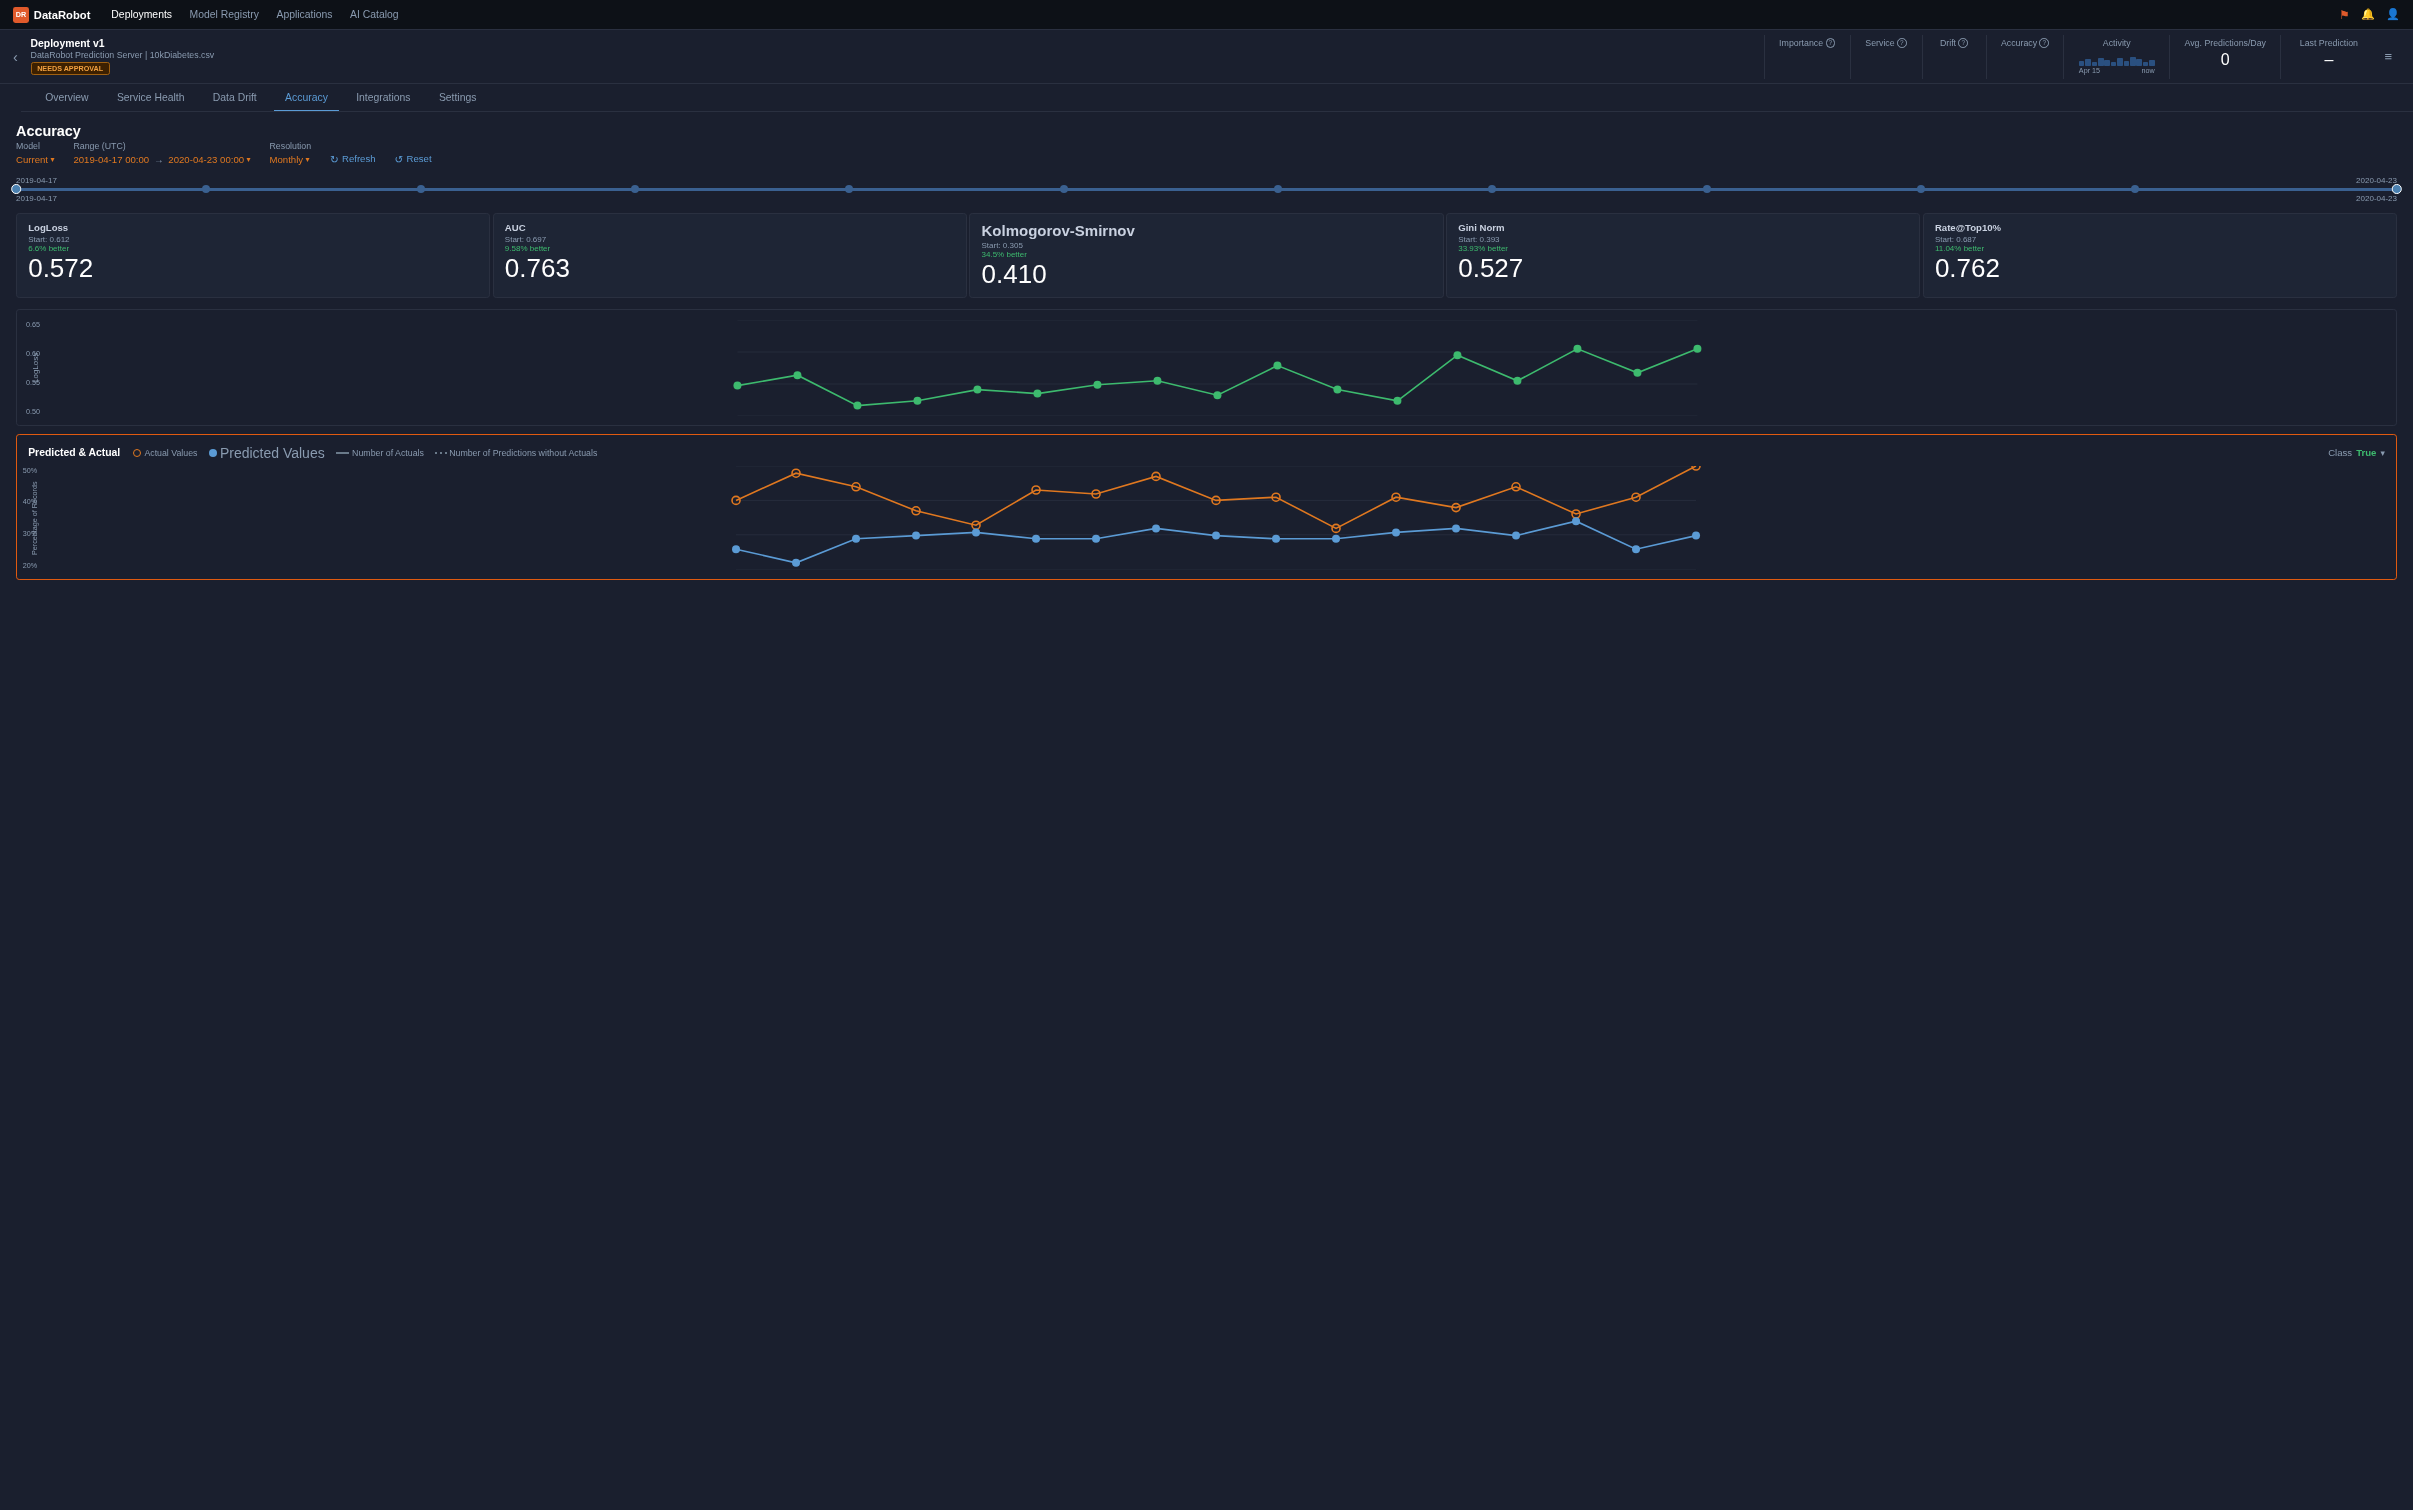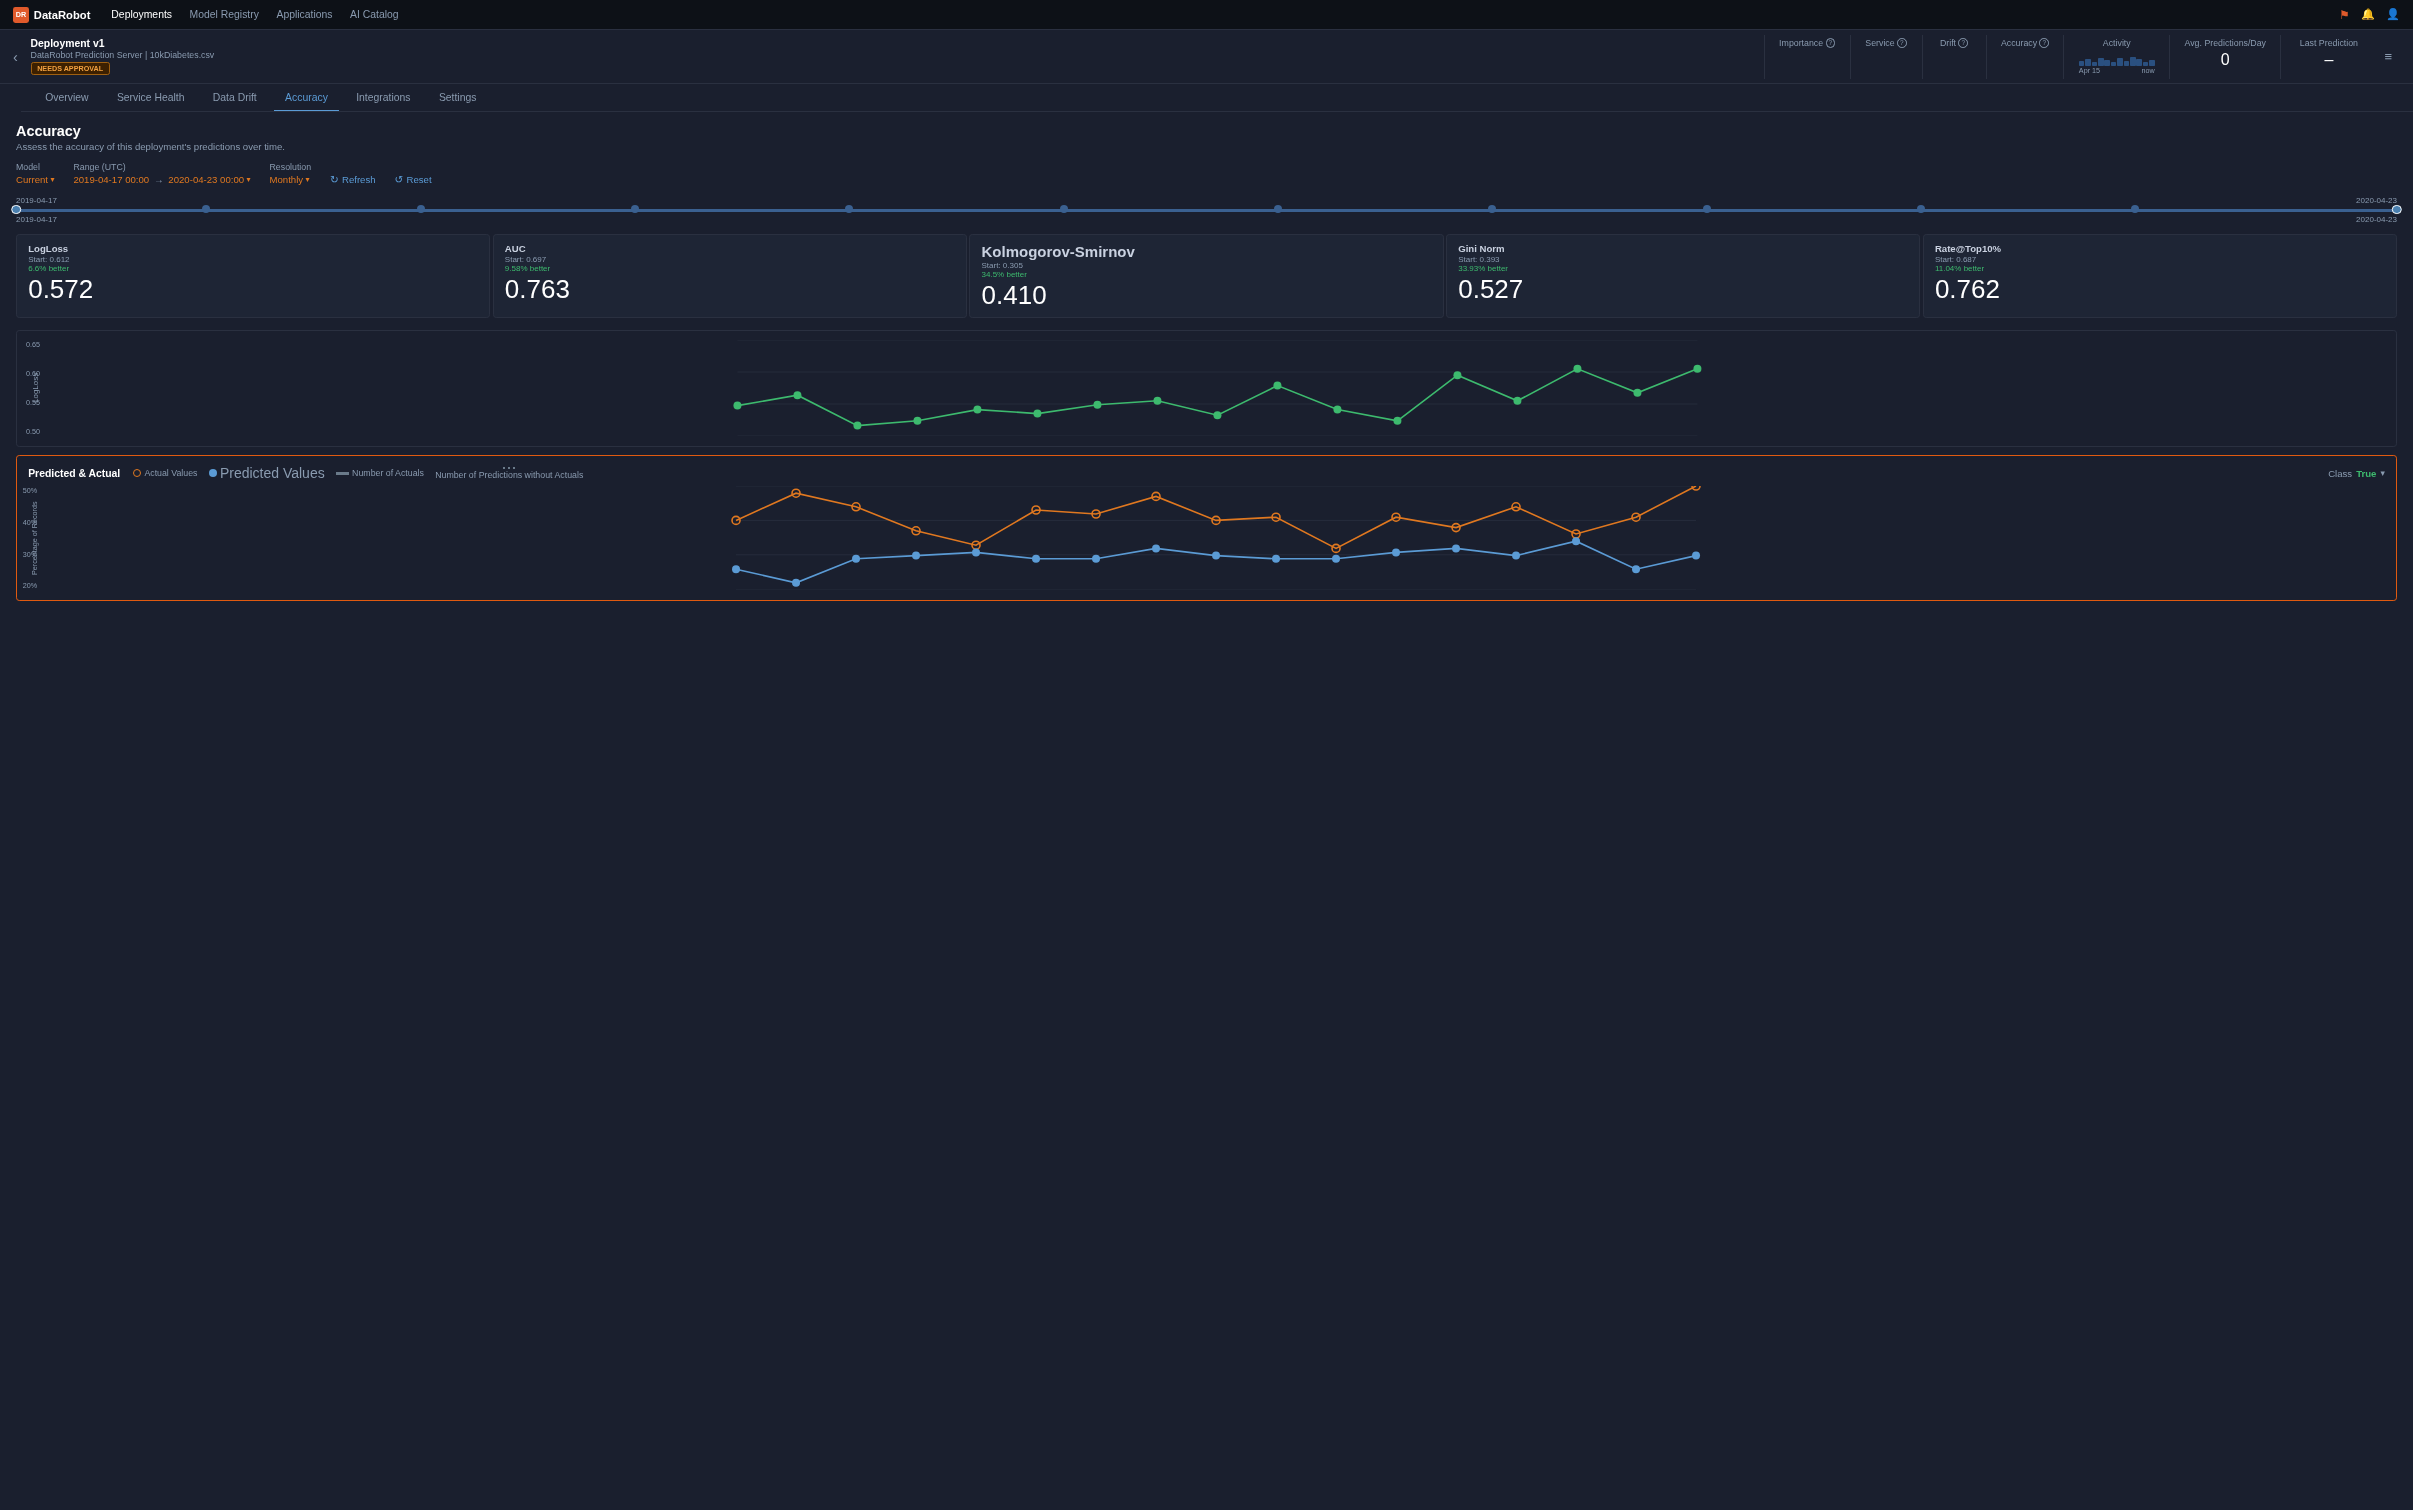--- a/index.html
+++ b/index.html
@@ -109,21 +109,20 @@
   <span style="padding:7.2px 11.2px;color:#8a9bb0;cursor:pointer;border-bottom:1.6px solid transparent;font-size:10.4px;">Service Health</span>
   <span style="padding:7.2px 11.2px;color:#8a9bb0;cursor:pointer;border-bottom:1.6px solid transparent;font-size:10.4px;">Data Drift</span>
   <span style="padding:7.2px 11.2px;color:#5b9bd5;cursor:pointer;border-bottom:1.6px solid #5b9bd5;font-size:10.4px;">Accuracy</span>
   <span style="padding:7.2px 11.2px;color:#8a9bb0;cursor:pointer;border-bottom:1.6px solid transparent;font-size:10.4px;">Integrations</span>
   <span style="padding:7.2px 11.2px;color:#8a9bb0;cursor:pointer;border-bottom:1.6px solid transparent;font-size:10.4px;">Settings</span>
 </div>
 
 <div style="padding:11.2px 16px; background:#1a1f2e; min-height:calc(100vh - 104px);">
 
   <h1 style="color:white;font-size:14.4px;font-weight:600;margin-bottom:2.4px;">Accuracy</h1>
-  <p style="color:#8a9bb0;font-size:9.6px;margin-bottom:9.6px;">Assess the accuracy of this deployment's predictions over time.</p>
 
   <div style="display:flex;align-items:flex-end;gap:19px;margin-bottom:8px;flex-wrap:wrap;">
     <div>
       <div style="color:#8a9bb0;font-size:8.8px;margin-bottom:2.4px;">Model</div>
       <button style="background:transparent;border:none;color:#e07820;font-size:9.6px;cursor:pointer;display:flex;align-items:center;gap:2.4px;padding:0;">
         <span>Current</span>
         <span style="font-size:8px;">▾</span>
       </button>
     </div>
     <div>
@@ -272,21 +271,21 @@
           <span>Actual Values</span>
         </div>
         <div style="display:flex;align-items:center;gap:3.2px;font-size:14px;color:#8a9bb0;">
           <div style="width:8px;height:8px;border-radius:50%;background:#5b9bd5;"></div>
           <span>Predicted Values</span>
         </div>
         <div style="display:flex;align-items:center;gap:3.2px;font-size:8.8px;color:#8a9bb0;">
           <div style="width:13px;height:2.4px;background:#6a7a8a;"></div>
           <span>Number of Actuals</span>
         </div>
-        <div style="display:flex;align-items:center;gap:1px;font-size:8.8px;color:#8a9bb0;flex-direction:column;">
+        <div style="display:flex;align-items:center;gap:1px;font-size:8.8px;color:#8a9bb0;">
           <div style="width:13px;height:2.4px;background:repeating-linear-gradient(to right,#6a7a8a 0,#6a7a8a 2.4px,transparent 2.4px,transparent 4.8px);"></div>
           <span>Number of Predictions without Actuals</span>
         </div>
       </div>
       <div style="display:flex;align-items:center;gap:4px;cursor:pointer;">
         <span style="color:#8a9bb0;font-size:9.6px;">Class</span>
         <span style="color:#3dba6e;font-size:9.6px;font-weight:600;">True</span>
         <span style="color:#8a9bb0;font-size:8.8px;">▾</span>
       </div>
     </div>

